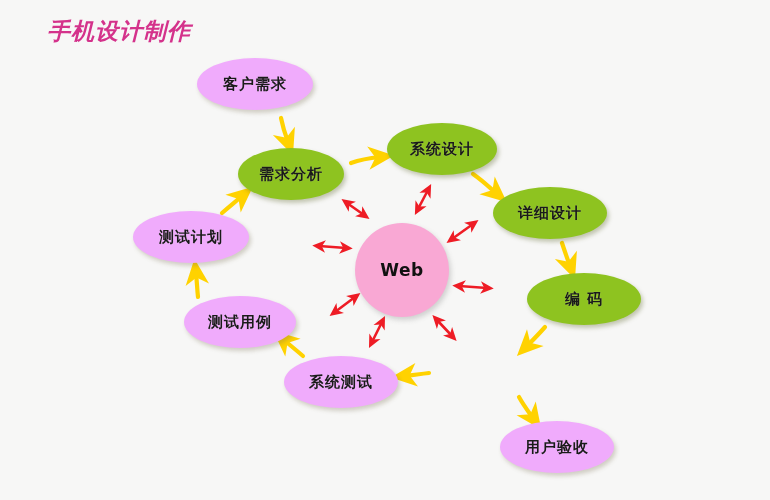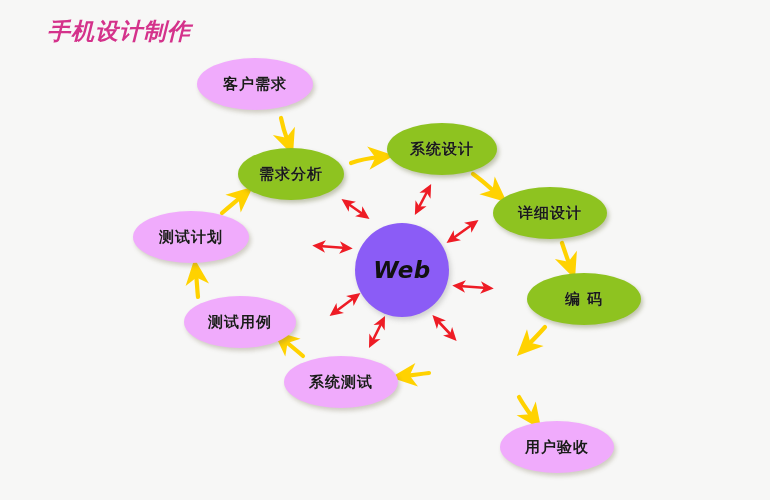--- a/index.html
+++ b/index.html
@@ -59,27 +59,26 @@
   .node.green {
     background: #8ec320;
     box-shadow: 2px 3px 4px rgba(90,100,40,0.34);
   }
   #center-node {
     position: absolute;
     display: flex;
     align-items: center;
     justify-content: center;
     border-radius: 50%;
-    background: #8b5cf6;
+    background: #f9a8d4;
     box-shadow: 2px 3px 5px rgba(120,120,120,0.30);
-    font-size: 23px;
+    font-size: 17px;
     font-weight: bold;
     color: #111111;
     letter-spacing: 0.5px;
-    font-style: italic;
   }
 </style>
 </head>
 <body>
 
 <div id="stage">
 
   <div id="title">手机设计制作</div>
 
   <svg id="diagram-svg" viewBox="0 0 770 500" xmlns="http://www.w3.org/2000/svg">

